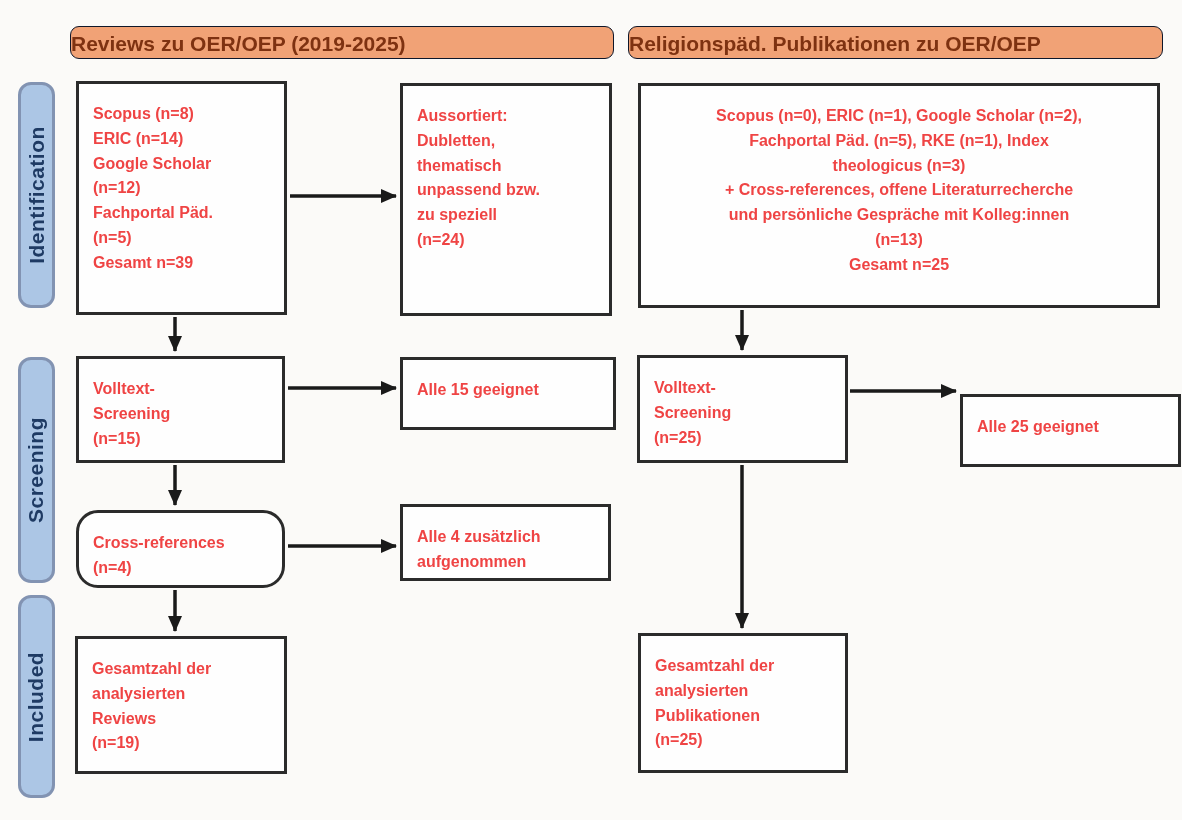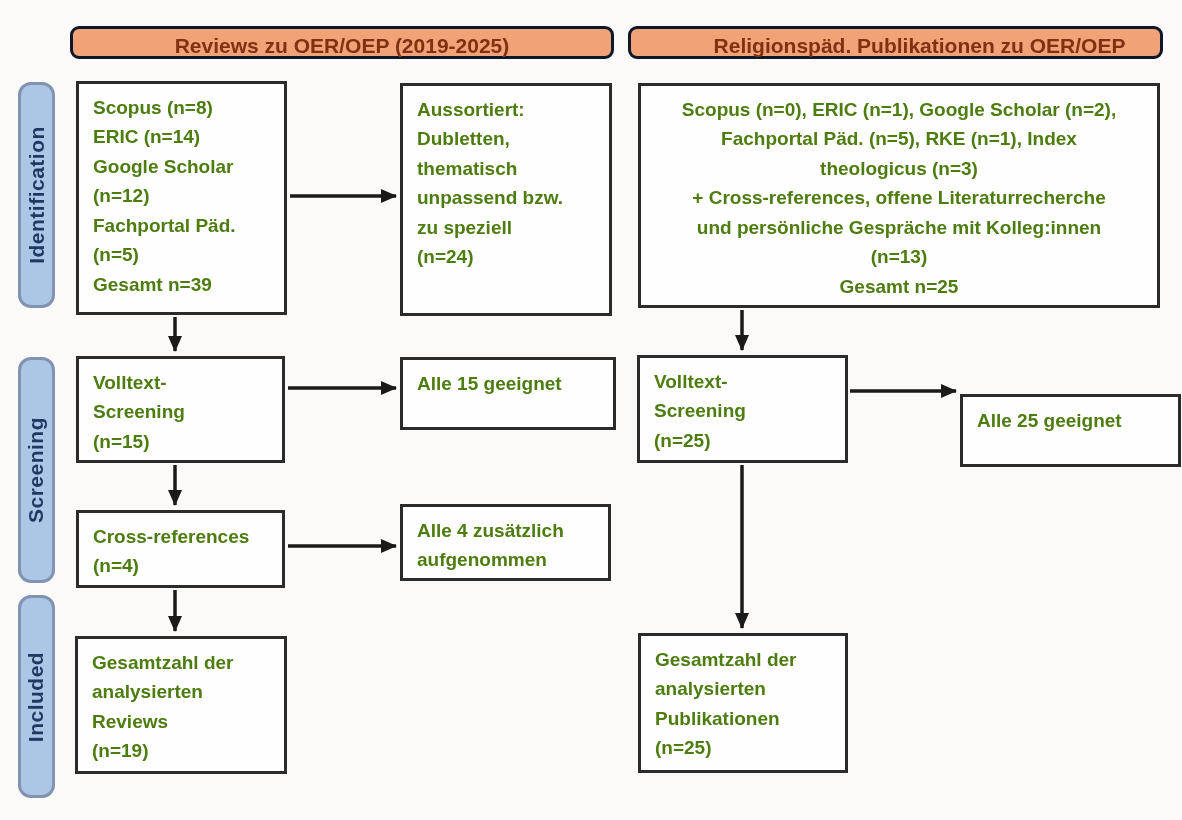--- a/index.html
+++ b/index.html
@@ -8,31 +8,31 @@
     width:1182px;height:820px;
     background:#FBFAF8;
     font-family:"Liberation Sans", sans-serif;
     overflow:hidden;
   }
   
   .header{
     position:absolute;
     height:33px;
     background:#F1A276;
-    border:3px solid #0f172a;
+    border:1px solid #0f172a;
     border-radius:9px;
     color:#7E3211;
     font-size:21px;
     font-weight:700;
-    text-align:center;
+    text-align:left;
     line-height:33px;
     box-sizing:border-box;
   }
   .header-left{left:70px;top:26px;width:544px;}
-  .header-right{left:628px;top:26px;width:535px;padding-left:48px;}
+  .header-right{left:628px;top:26px;width:535px;}
   
   .stage{
     position:absolute;
     width:37px;
     background:#ACC6E5;
     border:3px solid #8293B2;
     border-radius:13px;
     box-sizing:border-box;
     display:flex;align-items:center;justify-content:center;
   }
@@ -46,35 +46,35 @@
   }
   .stage-identification{left:18px;top:82px;height:226px;}
   .stage-screening{left:18px;top:357px;height:226px;}
   .stage-included{left:18px;top:595px;height:203px;}
   
   .box{
     position:absolute;
     background:#FEFEFE;
     border:3px solid #2B2B2B;
     box-sizing:border-box;
-    color:#4d7c0f;
-    font-size:19px;
+    color:#ef4444;
+    font-size:16px;
     font-weight:700;
     line-height:1.55;
-    padding:9px 14px;
+    padding:18px 14px;
     white-space:pre-line;
   }
   .box-a        {left:76px; top:81px; width:211px;height:234px;}
   .box-b        {left:400px;top:83px; width:212px;height:233px;}
   .box-h        {left:638px;top:83px; width:522px;height:225px;text-align:center;}
   .box-vl       {left:76px; top:356px;width:209px;height:107px;}
   .box-alle15   {left:400px;top:357px;width:216px;height:73px;}
   .box-vr       {left:637px;top:355px;width:211px;height:108px;}
   .box-alle25   {left:960px;top:358px;width:221px;height:73px;margin-top:36px;}
-  .box-crossref {left:76px; top:510px;width:209px;height:78px;}
+  .box-crossref {left:76px; top:510px;width:209px;height:78px;border-radius:22px;}
   .box-alle4    {left:400px;top:504px;width:211px;height:77px;}
   .box-gl       {left:75px; top:636px;width:212px;height:138px;}
   .box-gr       {left:638px;top:633px;width:210px;height:140px;}
   
   .arrows{position:absolute;left:0;top:0;width:1182px;height:820px;pointer-events:none;}
   .arrows line{stroke:#1A1A1A;stroke-width:3.5;}
 </style>
 </head>
 <body>
 

